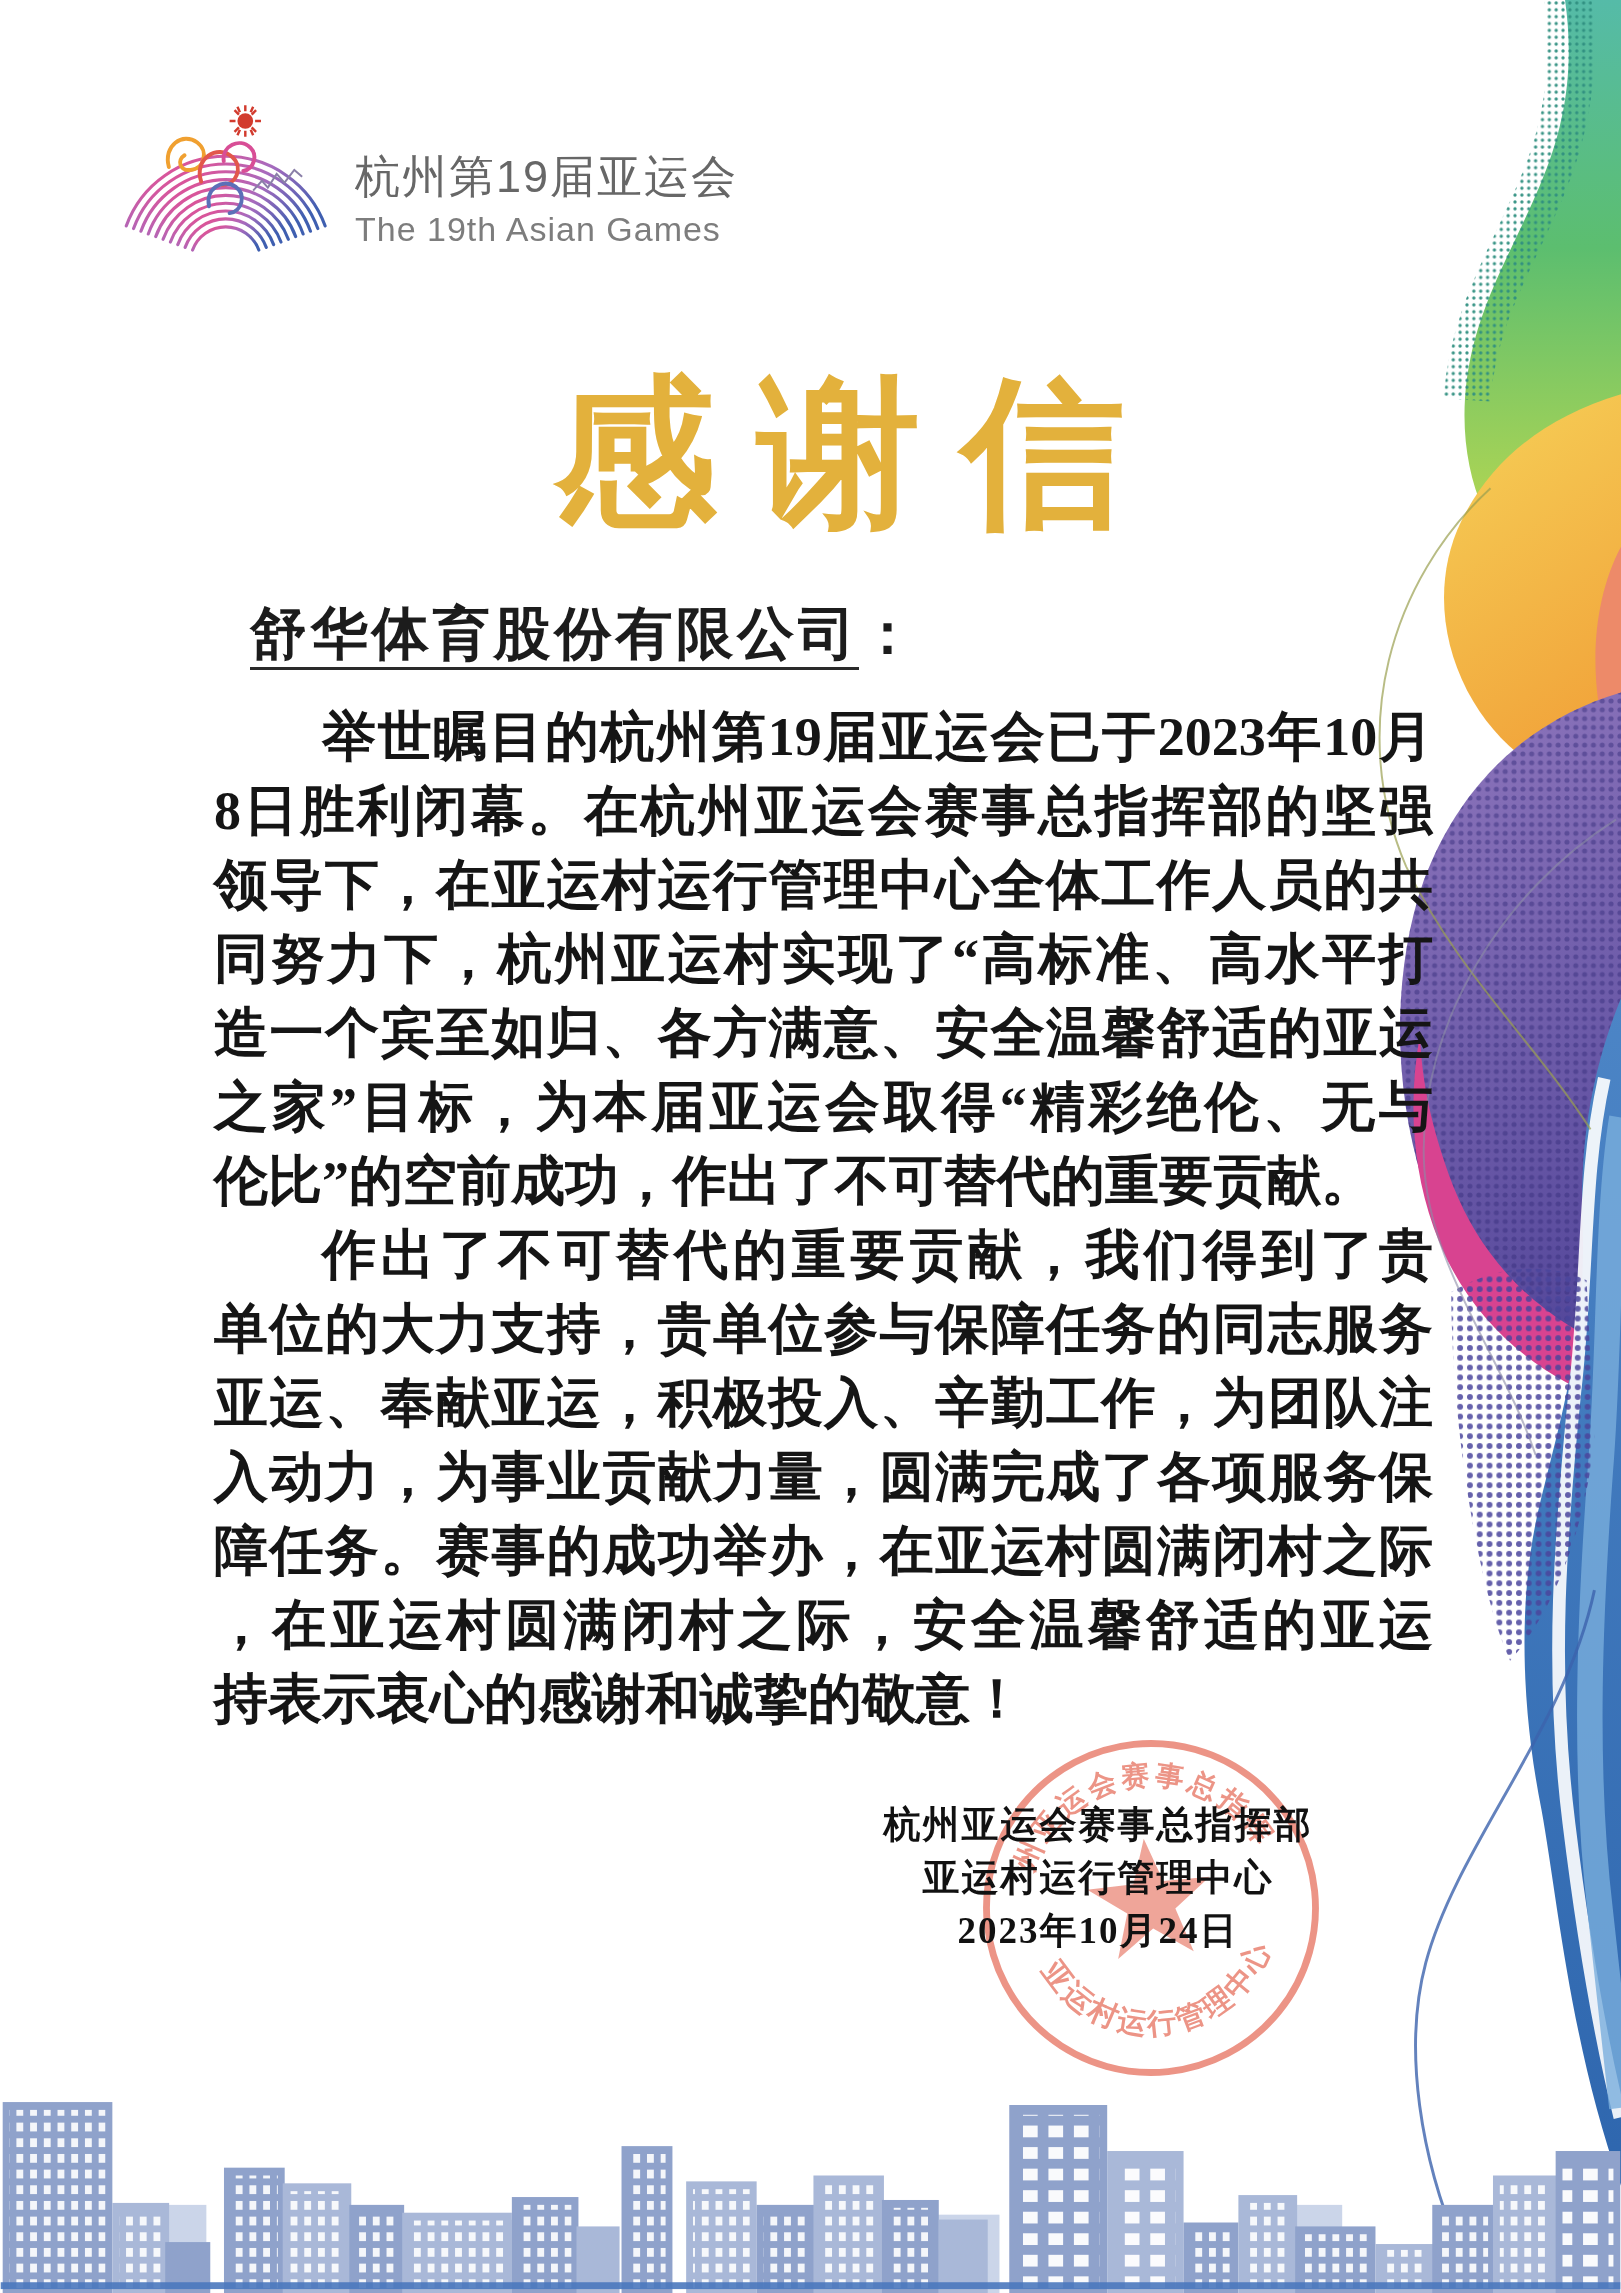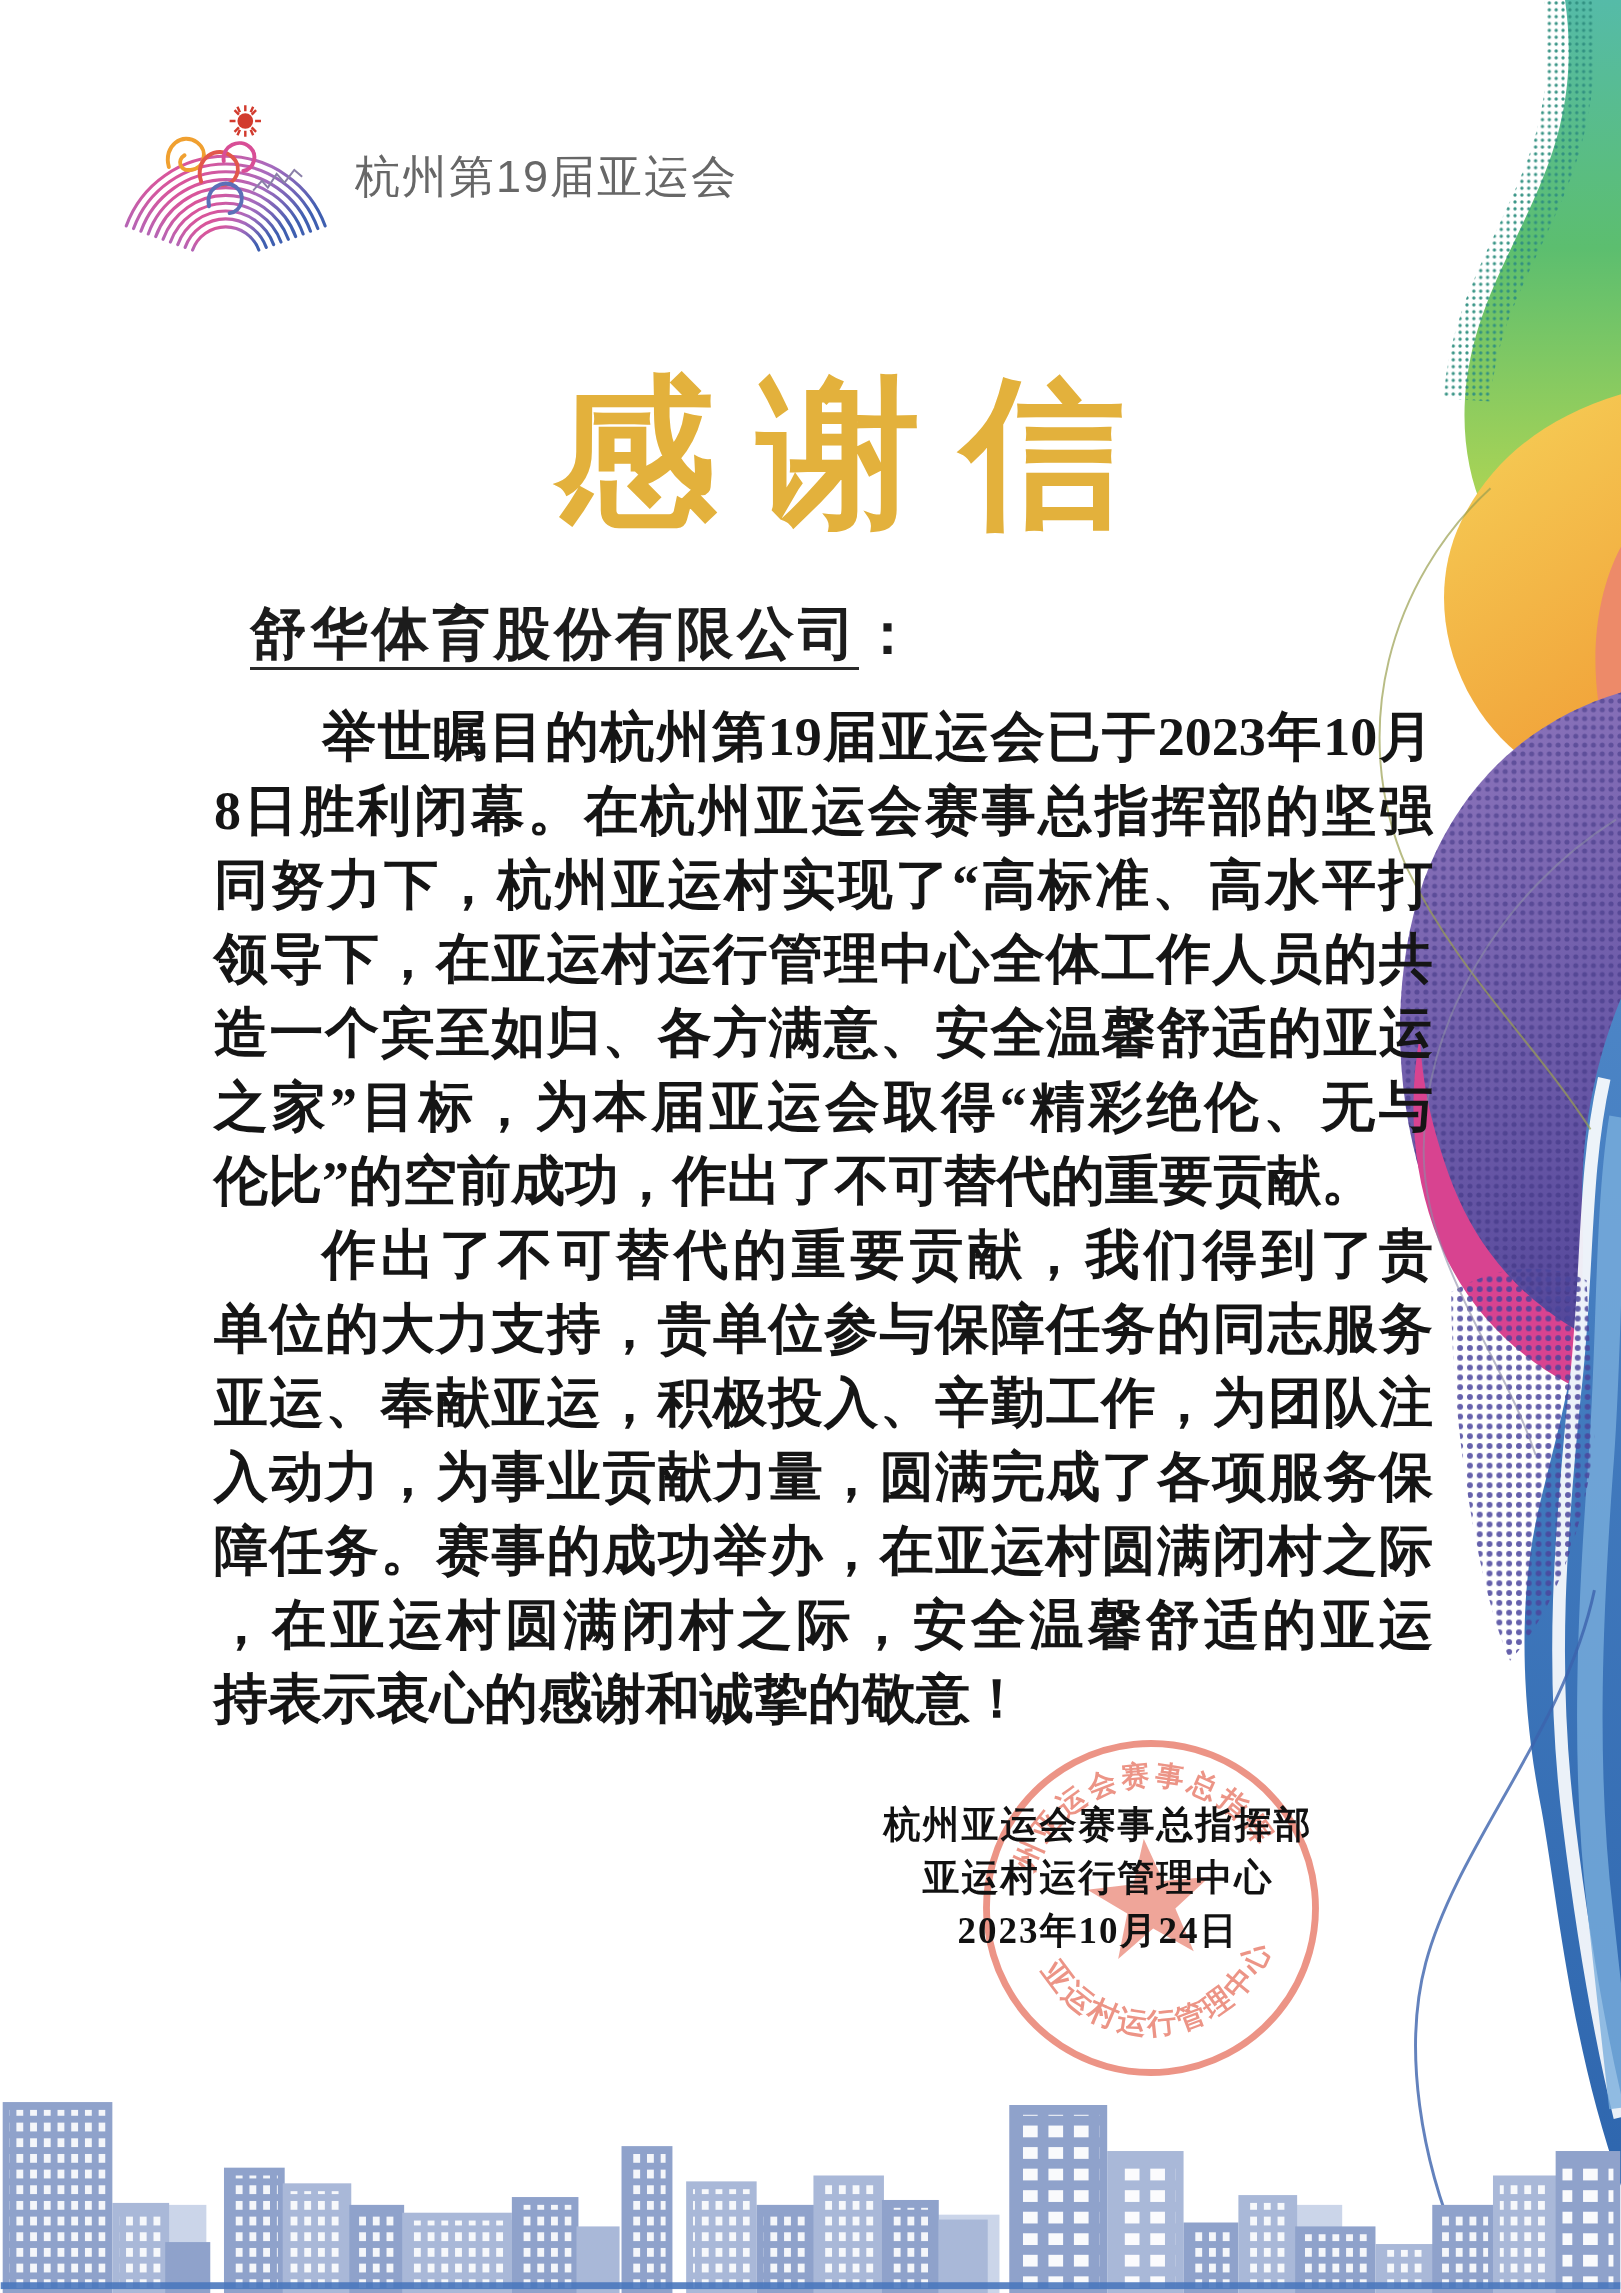--- a/index.html
+++ b/index.html
@@ -130,31 +130,32 @@
       <path stroke="#E2574C" d="M95,113 C87,89 112,74 127,88 C138,98 131,117 116,116"></path>
       <path stroke="#D84E96" d="M118,92 C116,76 134,68 145,78 C153,86 149,100 138,102"></path>
       <path stroke="#5C6FB8" d="M103,138 C99,120 117,109 130,118 C141,126 137,143 124,145"></path>
     </g>
 
     <path fill="none" stroke="#8A7FA8" stroke-width="2" d="M148,122 L157,112 L163,119 L172,105 L180,114 L190,101 L198,108"></path>
   </svg>
 
   <div class="abs logo-text">
     <div class="logo-zh">杭州第19届亚运会</div>
+    <div class="logo-en">The 19th Asian Games</div>
   </div>
 
   <div class="abs title">感谢信</div>
 
   <div class="abs recipient"><span class="uname">舒华体育股份有限公司</span><span>：</span></div>
 
   <div class="abs body-text">
     <div class="bl ind">举世瞩目的杭州第19届亚运会已于2023年10月</div>
     <div class="bl">8日胜利闭幕。在杭州亚运会赛事总指挥部的坚强</div>
+    <div class="bl">领导下，在亚运村运行管理中心全体工作人员的共</div>
     <div class="bl">同努力下，杭州亚运村实现了“高标准、高水平打</div>
-    <div class="bl">领导下，在亚运村运行管理中心全体工作人员的共</div>
     <div class="bl">造一个宾至如归、各方满意、安全温馨舒适的亚运</div>
     <div class="bl">之家”目标，为本届亚运会取得“精彩绝伦、无与</div>
     <div class="bl last">伦比”的空前成功，作出了不可替代的重要贡献。</div>
     <div class="bl ind">作出了不可替代的重要贡献，我们得到了贵</div>
     <div class="bl">单位的大力支持，贵单位参与保障任务的同志服务</div>
     <div class="bl">亚运、奉献亚运，积极投入、辛勤工作，为团队注</div>
     <div class="bl">入动力，为事业贡献力量，圆满完成了各项服务保</div>
     <div class="bl">障任务。赛事的成功举办，在亚运村圆满闭村之际</div>
     <div class="bl">，在亚运村圆满闭村之际，安全温馨舒适的亚运</div>
     <div class="bl last">持表示衷心的感谢和诚挚的敬意！</div>

